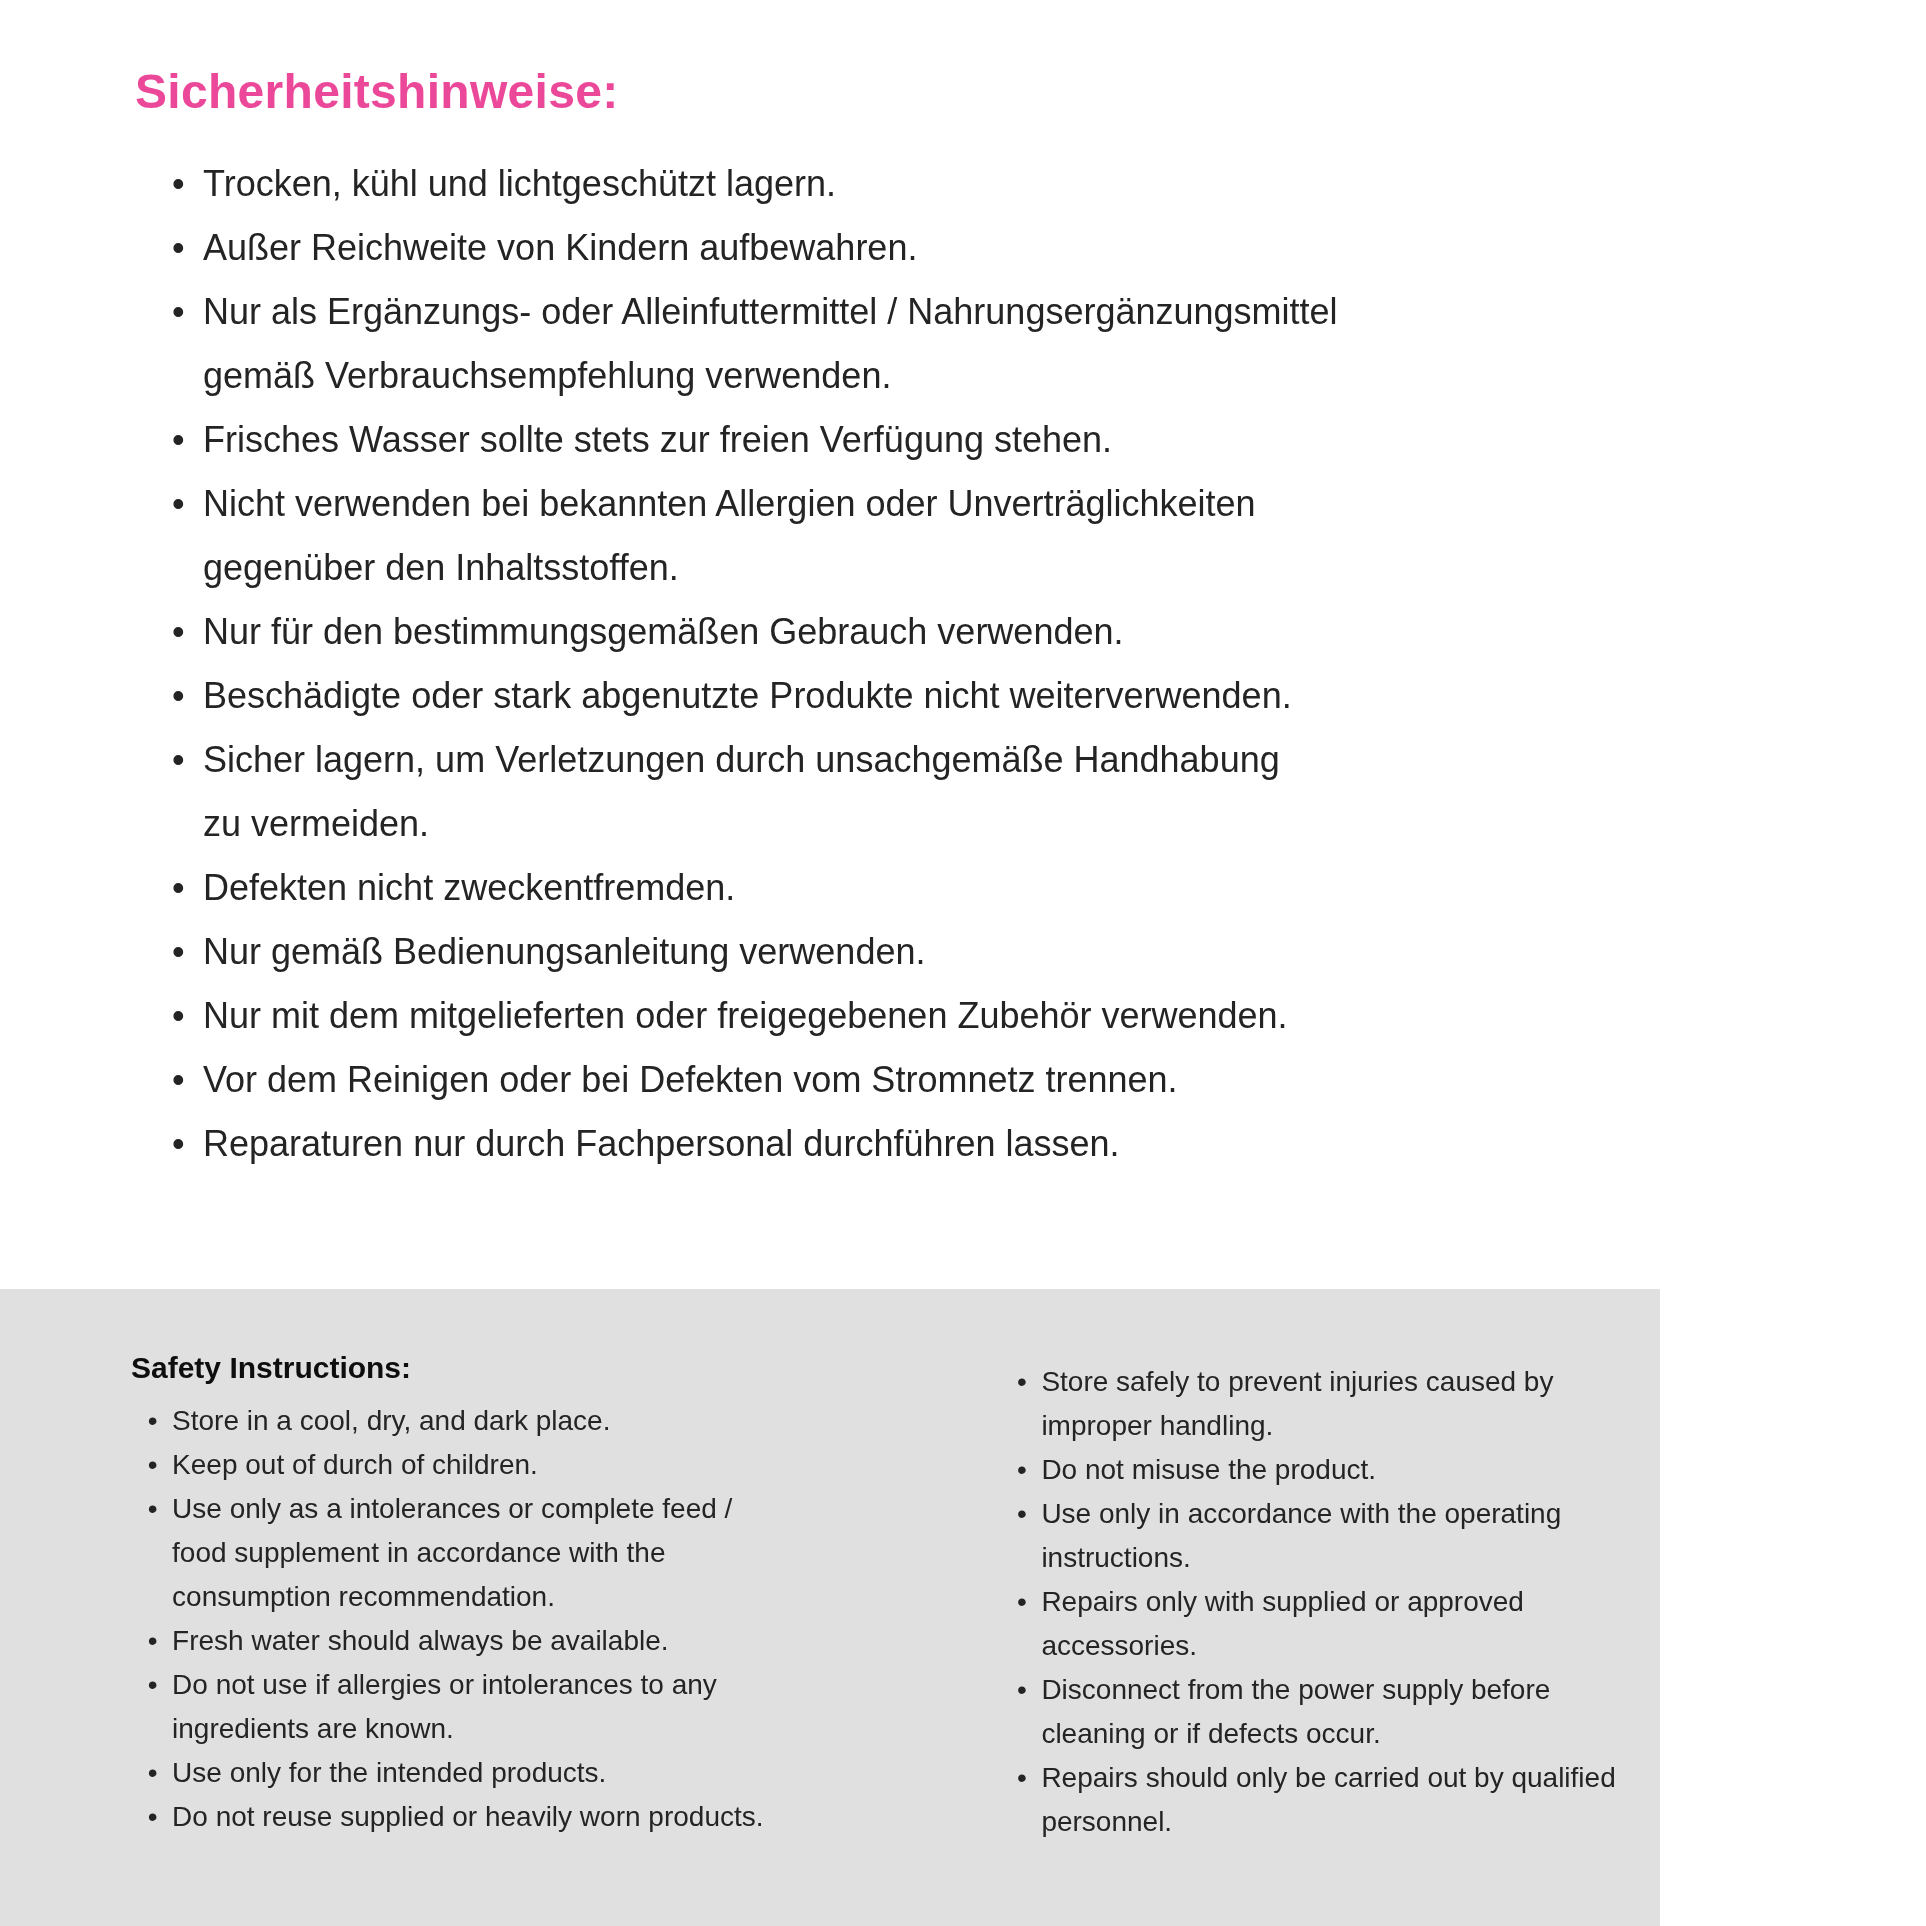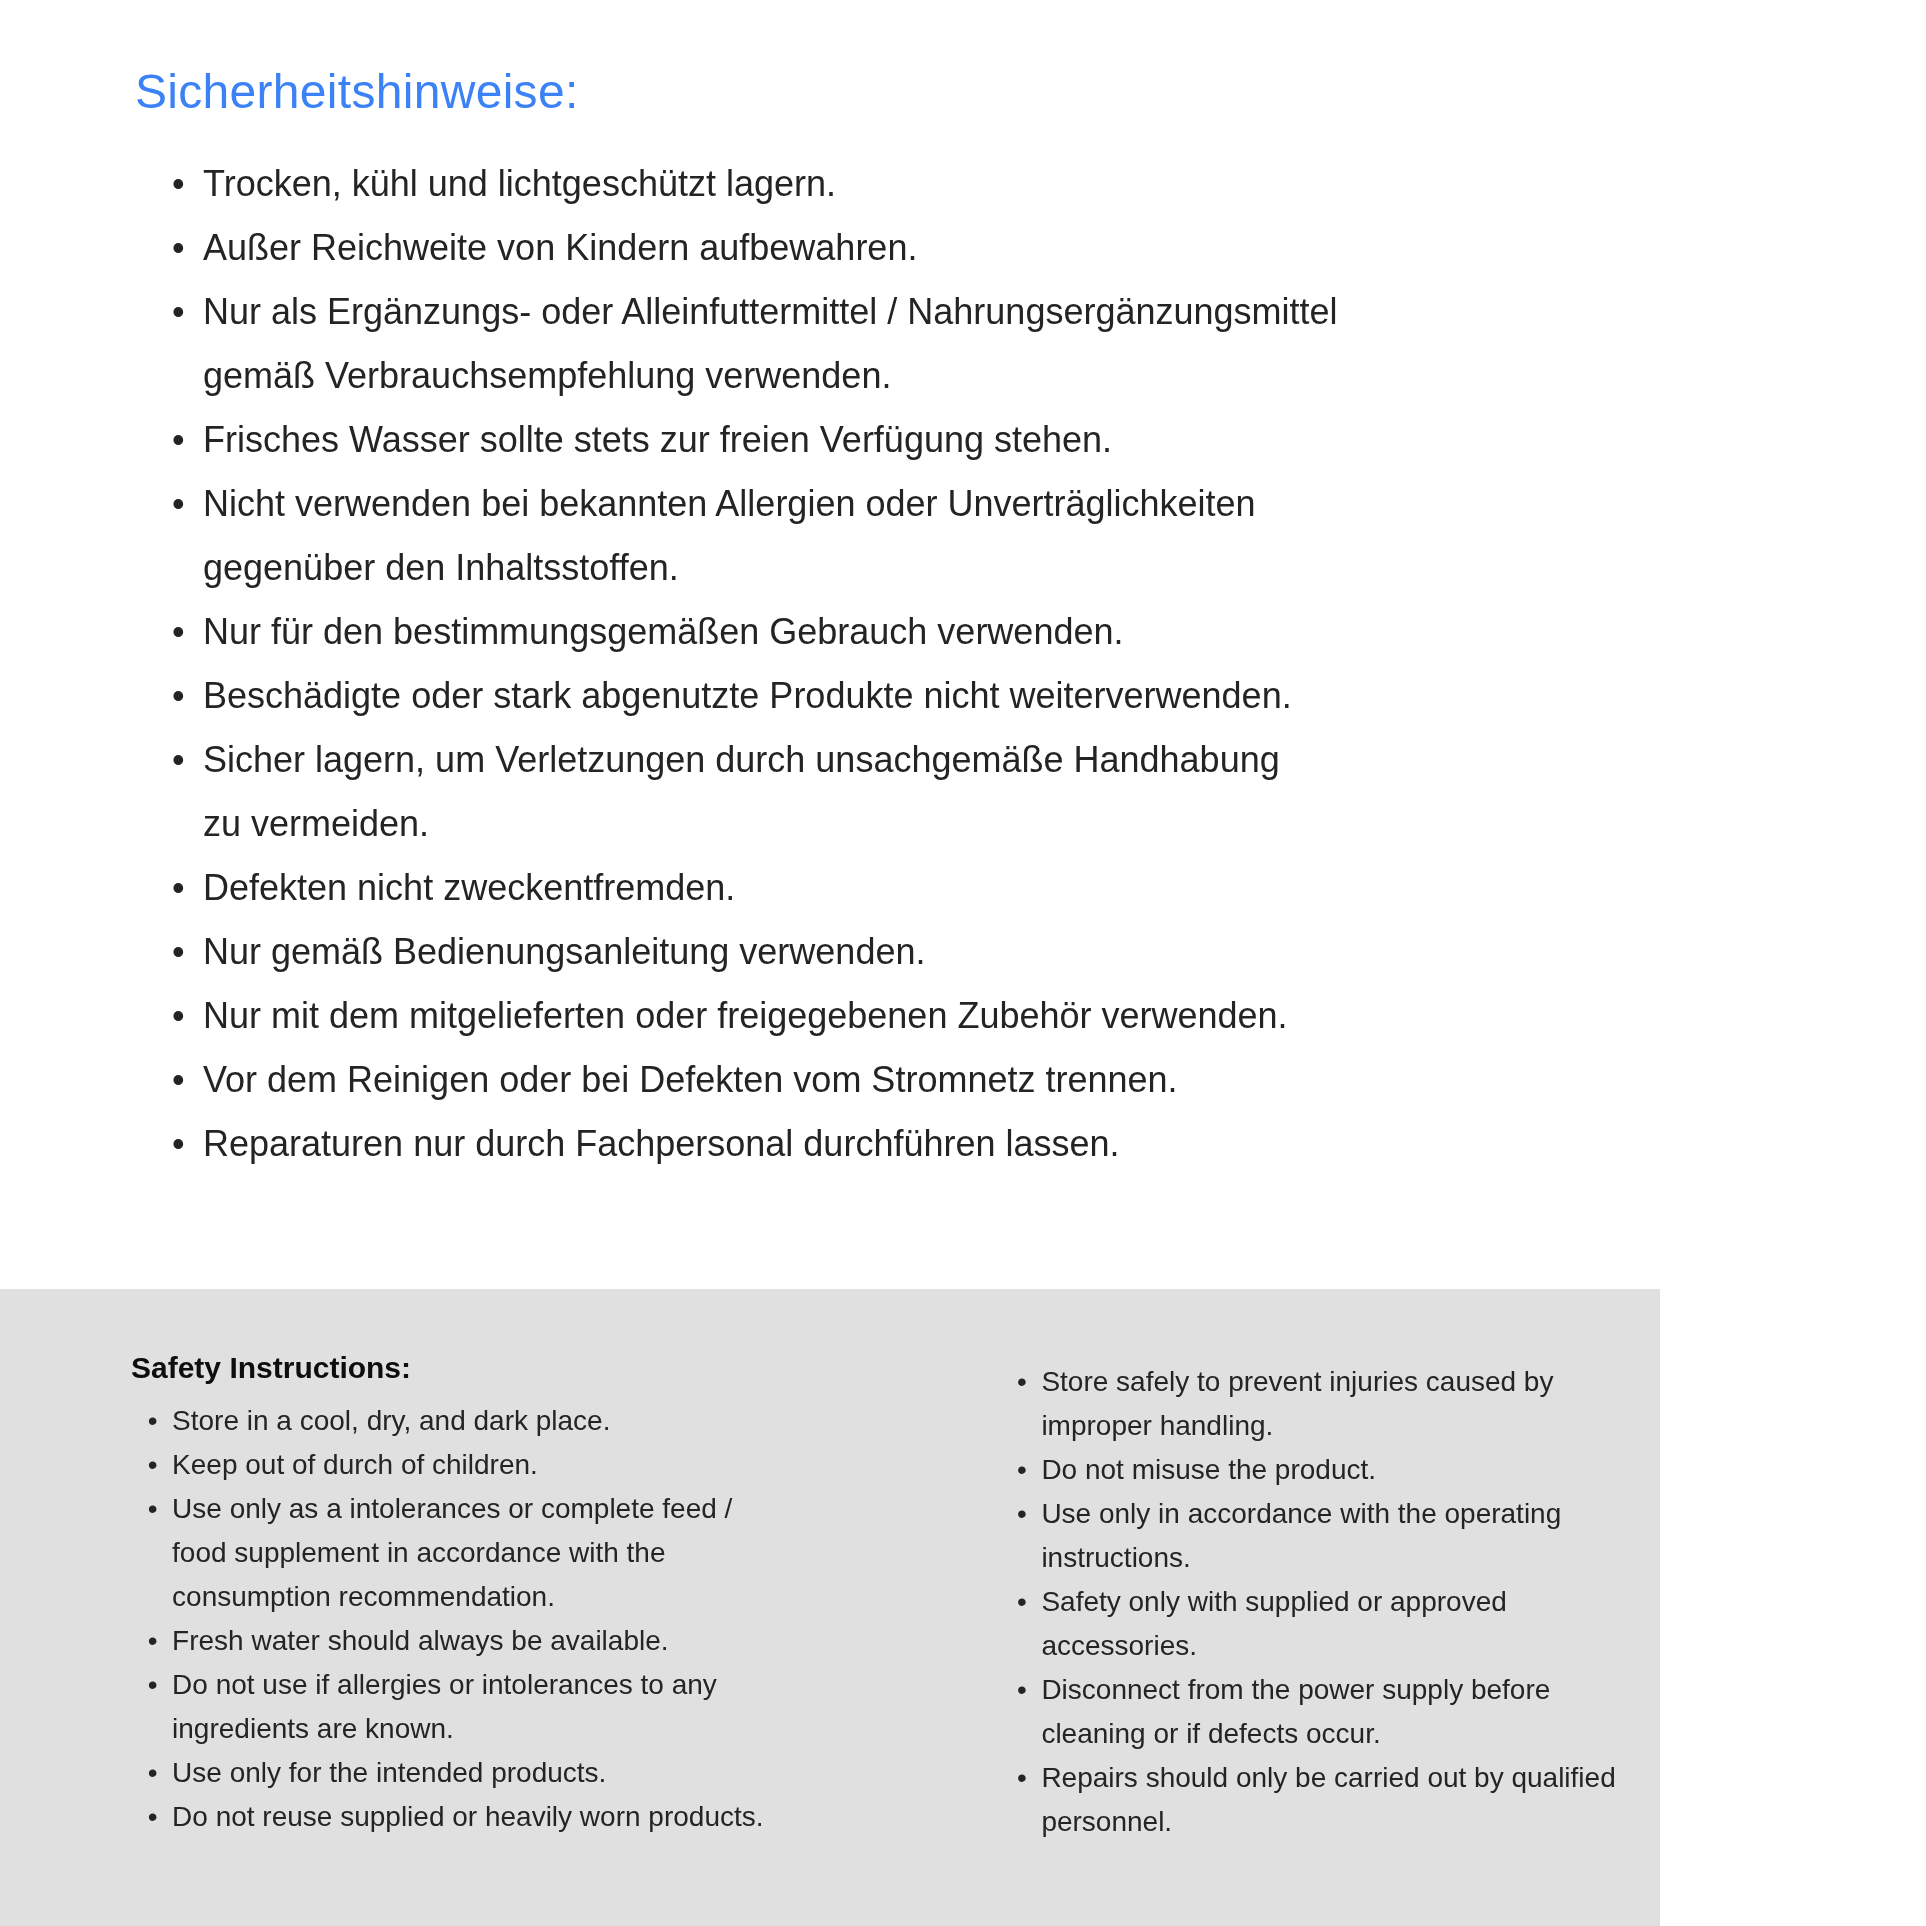--- a/index.html
+++ b/index.html
@@ -9,22 +9,22 @@
     font-family: "Liberation Sans", sans-serif;
     color: #222222;
     position: relative;
     overflow: hidden;
   }
 
   
   .de-section { padding: 64px 77px 0 135px; }
   .de-title {
     font-size: 48px;
-    font-weight: 400;
-    color: #3b82f6;
+    font-weight: 700;
+    color: #ec4899;
     margin: 0 0 33px 0;
     letter-spacing: 0.3px;
   }
   .de-section ul {
     list-style: none;
     margin: 0;
     padding: 0 0 0 37px;
   }
   .de-section li {
     display: flex;
@@ -184,21 +184,21 @@
             <span class="bullet">•</span>
             <span class="txt">Do not misuse the product.</span>
           </li>
         <li>
             <span class="bullet">•</span>
             <span class="txt">Use only in accordance with the operating
 instructions.</span>
           </li>
         <li>
             <span class="bullet">•</span>
-            <span class="txt">Safety only with supplied or approved
+            <span class="txt">Repairs only with supplied or approved
 accessories.</span>
           </li>
         <li>
             <span class="bullet">•</span>
             <span class="txt">Disconnect from the power supply before
 cleaning or if defects occur.</span>
           </li>
         <li>
             <span class="bullet">•</span>
             <span class="txt">Repairs should only be carried out by qualified

